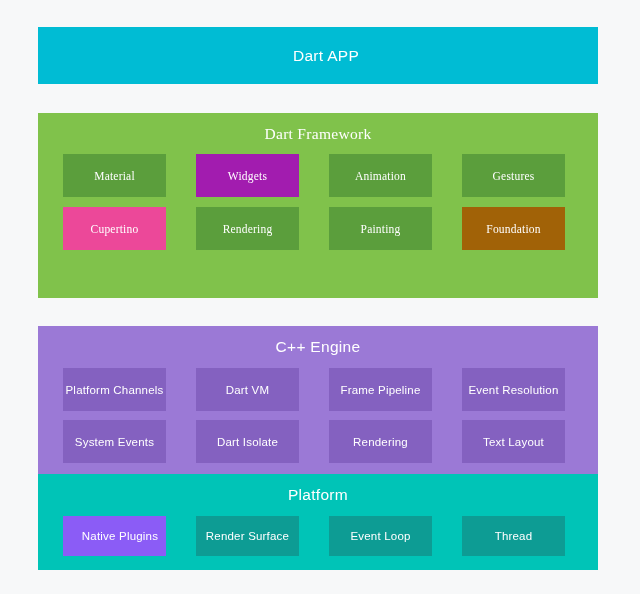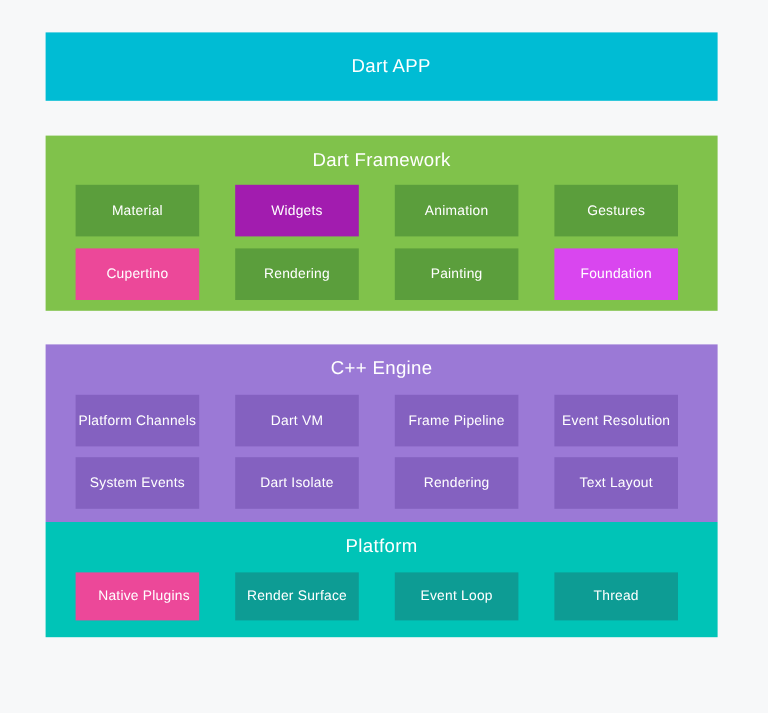--- a/index.html
+++ b/index.html
@@ -20,21 +20,21 @@
     box-sizing: border-box;
     color: #ffffff;
   }
   .band-app {
     margin-top: 27px;
     height: 57px;
     display: flex;
     align-items: center;
     justify-content: center;
   }
-  .band-framework { margin-top: 29px; height: 146px; }
+  .band-framework { margin-top: 29px; height: 185px; font-family: Liberation Serif, serif; }
   .band-engine    { margin-top: 28px; height: 148px; }
   .band-platform  { height: 96px;  }
 
   .band-title {
     height: 41px;
     display: flex;
     align-items: center;
     justify-content: center;
     font-size: 15.5px;
     letter-spacing: 0.3px;
@@ -83,41 +83,41 @@
   <div class="band band-framework" style="background: rgb(128, 194, 75);">
     <div class="band-title">Dart Framework</div>
     <div class="box-grid">
       <div class="box" style="background: rgb(91, 158, 60);">Material</div>
       <div class="box" style="background: #a21caf;">Widgets</div>
       <div class="box" style="background: rgb(91, 158, 60);">Animation</div>
       <div class="box" style="background: rgb(91, 158, 60);">Gestures</div>
       <div class="box" style="background: #ec4899;">Cupertino</div>
       <div class="box" style="background: rgb(91, 158, 60);">Rendering</div>
       <div class="box" style="background: rgb(91, 158, 60);">Painting</div>
-      <div class="box" style="background: #d946ef;">Foundation</div>
+      <div class="box" style="background: #a16207;">Foundation</div>
     </div>
   </div>
 
   <div class="band band-engine" style="background: rgb(155, 121, 214);">
     <div class="band-title">C++ Engine</div>
     <div class="box-grid">
       <div class="box" style="background: rgb(132, 97, 192);">Platform Channels</div>
       <div class="box" style="background: rgb(132, 97, 192);">Dart VM</div>
       <div class="box" style="background: rgb(132, 97, 192);">Frame Pipeline</div>
       <div class="box" style="background: rgb(132, 97, 192);">Event Resolution</div>
       <div class="box" style="background: rgb(132, 97, 192);">System Events</div>
       <div class="box" style="background: rgb(132, 97, 192);">Dart Isolate</div>
       <div class="box" style="background: rgb(132, 97, 192);">Rendering</div>
       <div class="box" style="background: rgb(132, 97, 192);">Text Layout</div>
     </div>
   </div>
 
   <div class="band band-platform" style="background: rgb(0, 196, 183);">
     <div class="band-title">Platform</div>
     <div class="box-grid">
-      <div class="box" style="background: #ec4899; padding-left: 11px;">Native Plugins</div>
+      <div class="box" style="background: #8b5cf6; padding-left: 11px;">Native Plugins</div>
       <div class="box" style="background: rgb(13, 156, 148);">Render Surface</div>
       <div class="box" style="background: rgb(13, 156, 148);">Event Loop</div>
       <div class="box" style="background: rgb(13, 156, 148);">Thread</div>
     </div>
   </div>
 
 </div>
 
 </body></html>

